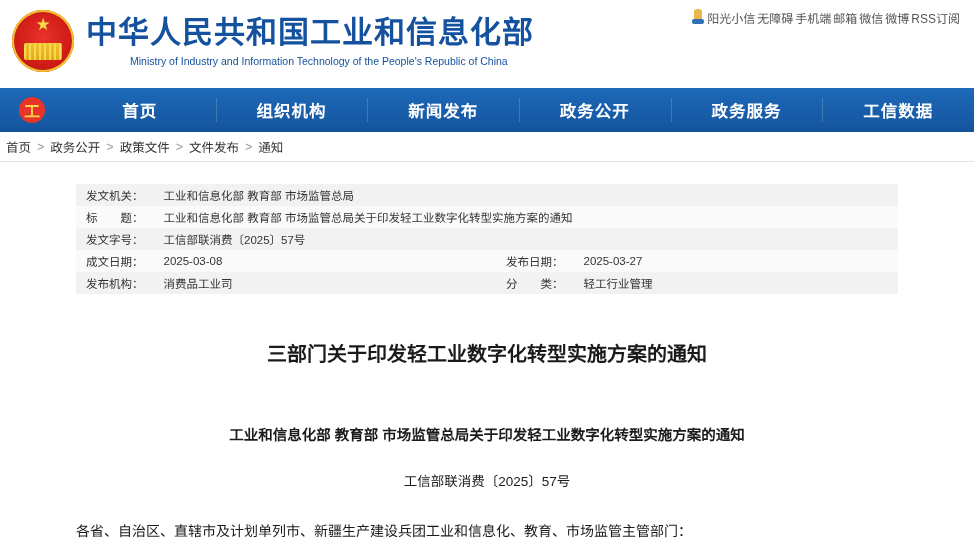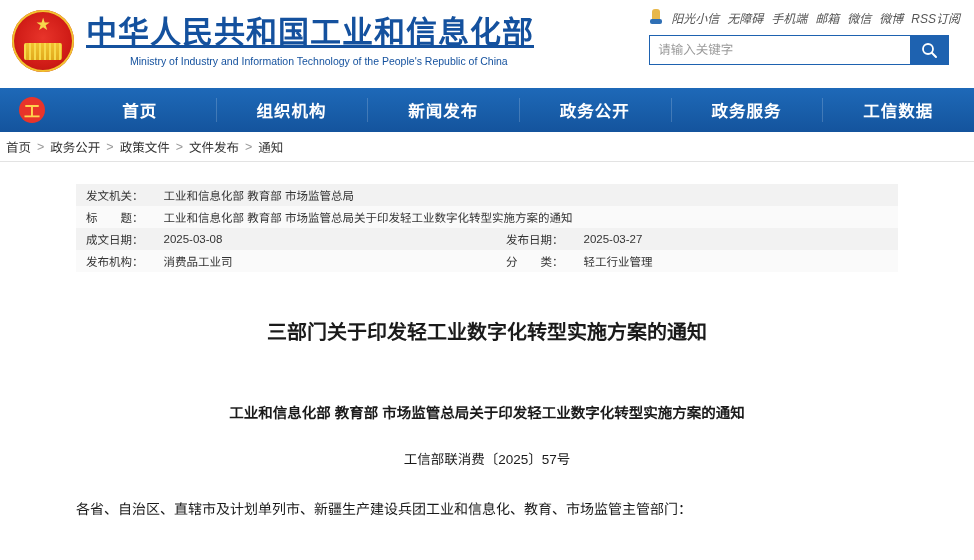--- a/index.html
+++ b/index.html
@@ -55,44 +55,42 @@
   .brand-text {
     margin-left: 12px;
   }
   .brand-cn {
     font-size: 31px;
     font-weight: bold;
     color: #14519e;
     letter-spacing: 1px;
     line-height: 1.15;
     white-space: nowrap;
-    text-decoration: underline;
   }
   .brand-en {
     font-size: 10.5px;
     color: #14519e;
     margin-top: 4px;
     white-space: nowrap;
     margin-left: 44px;
   }
 
   .header-right {
     margin-left: auto;
     padding: 6px 14px 0 0;
     text-align: right;
   }
   .toplinks {
     display: flex;
     align-items: center;
-    justify-content: flex-end;
-    gap: 8px;
+    justify-content: flex-start;
+    gap: 2px;
     font-size: 12px;
     color: #555;
     height: 22px;
-    font-style: italic;
   }
   .toplinks a { color: #555; text-decoration: none; white-space: nowrap; }
   .toplink-icon {
     width: 14px; height: 16px;
     display: inline-block;
     position: relative;
     vertical-align: middle;
   }
   .toplink-icon::before {
     content: "";
@@ -256,29 +254,20 @@
     <div class="toplinks">
       <span class="toplink-icon"></span>
       <a href="#">阳光小信</a>
       <a href="#">无障碍</a>
       <a href="#">手机端</a>
       <a href="#">邮箱</a>
       <a href="#">微信</a>
       <a href="#">微博</a>
       <a href="#">RSS订阅</a>
     </div>
-    <div class="searchbar">
-      <input type="text" placeholder="请输入关键字" style="">
-      <button class="search-btn">
-        <svg width="17" height="17" viewBox="0 0 17 17">
-          <circle cx="7" cy="7" r="5" fill="none" stroke="#ffffff" stroke-width="1.8"></circle>
-          <line x1="10.8" y1="10.8" x2="15" y2="15" stroke="#ffffff" stroke-width="2" stroke-linecap="round"></line>
-        </svg>
-      </button>
-    </div>
   </div>
 </div>
 
 <div class="nav">
   <div class="nav-logo">
     <div class="nav-logo-mark">工</div>
   </div>
   <div class="nav-item">首页</div>
   <div class="nav-item">组织机构</div>
   <div class="nav-item">新闻发布</div>
@@ -305,20 +294,24 @@
     <tbody>
         <tr>
       <td class="k">发文机关：</td>
       <td colspan="3">工业和信息化部 教育部 市场监管总局</td>
     </tr>
     <tr>
       <td class="k">标　　题：</td>
       <td colspan="3">工业和信息化部 教育部 市场监管总局关于印发轻工业数字化转型实施方案的通知</td>
     </tr>
     <tr>
+      <td class="k">发文字号：</td>
+      <td colspan="3">工信部联消费〔2025〕57号</td>
+    </tr>
+    <tr>
       <td class="k">成文日期：</td>
       <td>2025-03-08</td>
       <td class="k2">发布日期：</td>
       <td>2025-03-27</td>
     </tr>
     <tr>
       <td class="k">发布机构：</td>
       <td>消费品工业司</td>
       <td class="k2">分　　类：</td>
       <td>轻工行业管理</td>

